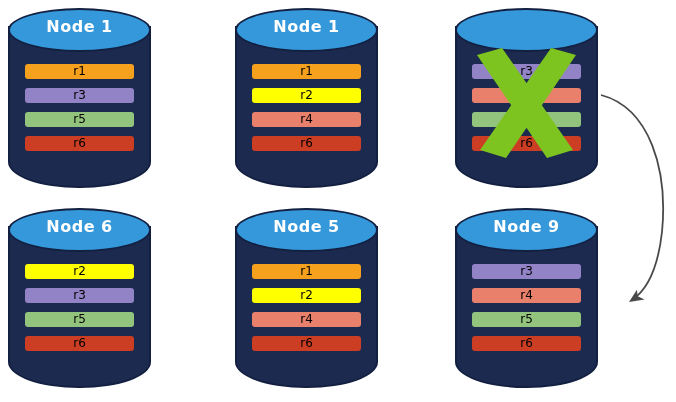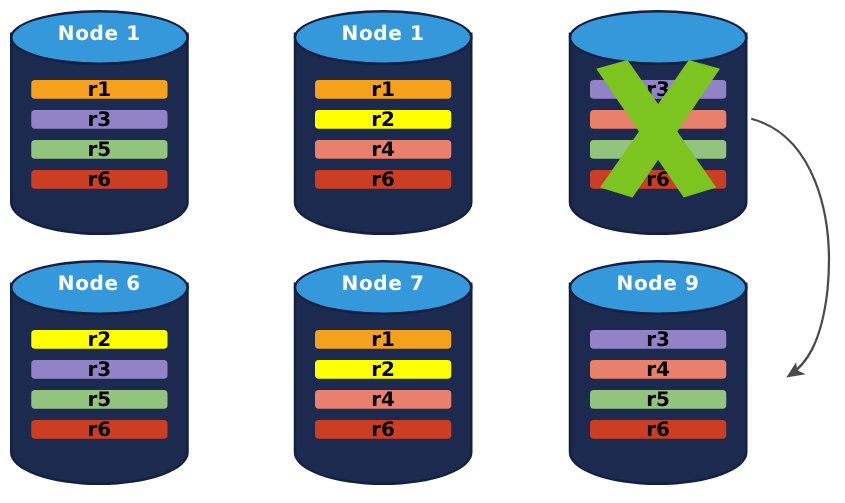--- a/index.html
+++ b/index.html
@@ -66,22 +66,22 @@
     width: 109px;
     z-index: 3;
   }
   .bar {
     position: relative;
     height: 15px;
     margin-bottom: 9px;
     border-radius: 3px;
     text-align: center;
     line-height: 15px;
-    font-size: 16px;
-    font-weight: bold;
+    font-size: 12px;
+    font-weight: normal;
     color: #000000;
     box-sizing: border-box;
   }
   .bar:last-child { margin-bottom: 0; }
 
   
   .fail-x {
     position: absolute;
     left: 0;
     top: 0;
@@ -151,21 +151,21 @@
         <div class="bars">
           <div class="bar" style="background: rgb(255, 255, 0);">r2</div>
           <div class="bar" style="background: rgb(146, 131, 198);">r3</div>
           <div class="bar" style="background: rgb(147, 196, 125);">r5</div>
           <div class="bar" style="background: rgb(204, 62, 36);">r6</div>
         </div>
       </div>
       <div class="node" style="left: 235px; top: 208px;">
         <div class="cyl-body" style="background: rgb(27, 42, 78); border-color: rgb(19, 32, 65);"></div>
         <div class="cyl-top" style="background: rgb(52, 152, 219); border-color: rgb(19, 32, 65);"></div>
-        <div class="node-title">Node  7</div>
+        <div class="node-title">Node  5</div>
         <div class="bars">
           <div class="bar" style="background: rgb(245, 161, 30);">r1</div>
           <div class="bar" style="background: rgb(255, 255, 0);">r2</div>
           <div class="bar" style="background: rgb(232, 128, 107);">r4</div>
           <div class="bar" style="background: rgb(204, 62, 36);">r6</div>
         </div>
       </div>
       <div class="node" style="left: 455px; top: 208px;">
         <div class="cyl-body" style="background: rgb(27, 42, 78); border-color: rgb(19, 32, 65);"></div>
         <div class="cyl-top" style="background: rgb(52, 152, 219); border-color: rgb(19, 32, 65);"></div>

